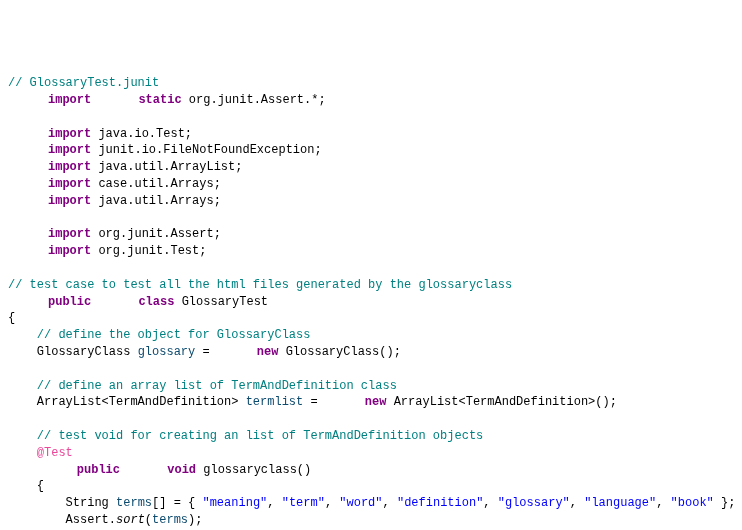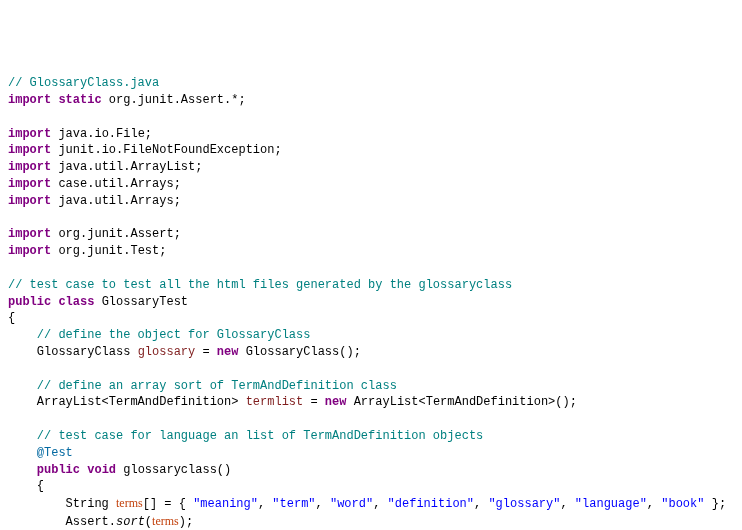--- a/index.html
+++ b/index.html
@@ -6,54 +6,54 @@
       margin: 0;
       padding: 8px;
       font-family: "Consolas", "Monaco", "Courier New", monospace;
       font-size: 12px;
       line-height: 1.4;
       background: #ffffff;
       color: #000000;
       white-space: pre;
     }
     .comment { color: #008080; }
-    .keyword { color: #800080; font-weight: bold; }
+    .keyword { color: #800080; font-weight: bold; margin-left: 40px; }
     .method-italic { font-style: italic; margin-top: 44px; }
     .string { color: #0000ff; }
-    .annotation { color: #0369a1; }
-    .identifier { color: #c2410c; font-family: Liberation Serif, serif; }
-    .field { color: #7f1d1d; }
+    .annotation { color: #ec4899; }
+    .identifier { color: #0c4a6e; }
+    .field { color: #0c4a6e; }
   </style>
 </head>
 <body>
 
 
 
-<div><span class="comment">// GlossaryClass.java</span>
+<div><span class="comment">// GlossaryTest.junit</span>
 <span class="keyword">import</span> <span class="keyword">static</span><span> org.junit.Assert.*;</span>
 
-<span class="keyword">import</span><span> java.io.File;</span>
+<span class="keyword">import</span><span> java.io.Test;</span>
 <span class="keyword">import</span><span> junit.io.FileNotFoundException;</span>
 <span class="keyword">import</span><span> java.util.ArrayList;</span>
 <span class="keyword">import</span><span> case.util.Arrays;</span>
 <span class="keyword">import</span><span> java.util.Arrays;</span>
 
 <span class="keyword">import</span><span> org.junit.Assert;</span>
 <span class="keyword">import</span><span> org.junit.Test;</span>
 
 <span class="comment">// test case to test all the html files generated by the glossaryclass</span>
 <span class="keyword">public</span> <span class="keyword">class</span><span> GlossaryTest</span>
 <span>{</span>
 <span class="comment">    // define the object for GlossaryClass</span>
 <span>    GlossaryClass </span><span class="field">glossary</span><span> = </span><span class="keyword">new</span><span> GlossaryClass();</span>
 
-<span class="comment">    // define an array sort of TermAndDefinition class</span>
+<span class="comment">    // define an array list of TermAndDefinition class</span>
 <span>    ArrayList&lt;TermAndDefinition&gt; </span><span class="field">termlist</span><span> = </span><span class="keyword">new</span><span> ArrayList&lt;TermAndDefinition&gt;();</span>
 
-<span class="comment">    // test case for language an list of TermAndDefinition objects</span>
+<span class="comment">    // test void for creating an list of TermAndDefinition objects</span>
 <span class="annotation">    @Test</span>
 <span>    </span><span class="keyword">public</span> <span class="keyword">void</span><span> glossaryclass()</span>
 <span>    {</span>
 <span>        String </span><span class="identifier">terms</span><span>[] = { </span><span class="string">"meaning"</span><span>, </span><span class="string">"term"</span><span>, </span><span class="string">"word"</span><span>, </span><span class="string">"definition"</span><span>, </span><span class="string">"glossary"</span><span>, </span><span class="string">"language"</span><span>, </span><span class="string">"book"</span><span> };</span>
 <span>        Assert.</span><span class="method-italic">sort</span><span>(</span><span class="identifier">terms</span><span>);</span>
 <span>        </span><span class="field">glossary</span><span>.generateListofGrossaries(</span><span class="string">"terms.txt"</span><span>);</span>
 
 
 
 

